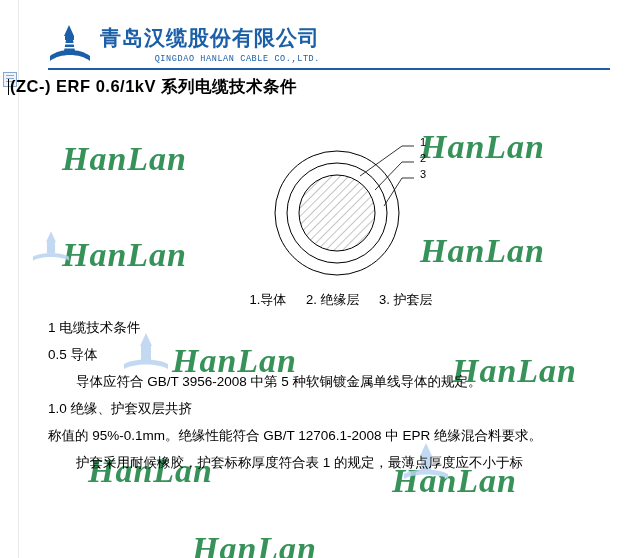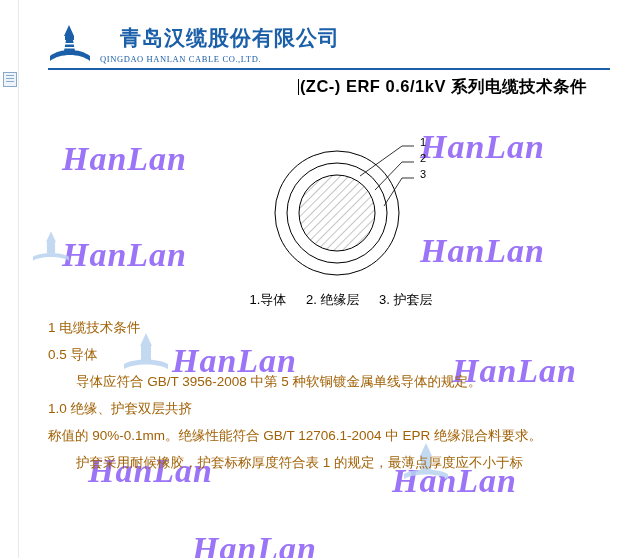--- a/index.html
+++ b/index.html
@@ -45,21 +45,21 @@
     position: absolute;
     left: 2px; top: 2px;
     width: 8px; height: 1px;
     background: #8aa8c8;
     box-shadow: 0 3px 0 #8aa8c8, 0 6px 0 #8aa8c8;
   }
 
   
   .wm {
     position: absolute;
-    color: #8b5cf6;
+    color: #15803d;
     font-weight: bold;
     font-style: italic;
     font-size: 34px;
     letter-spacing: 1px;
     font-family: "Liberation Serif", serif;
     white-space: nowrap;
     pointer-events: none;
     opacity: .85;
   }
   .wm-icon {
@@ -87,45 +87,45 @@
     display: flex;
     flex-direction: column;
     justify-content: center;
   }
   .logo-cn {
     font-size: 21px;
     font-weight: bold;
     color: #1a5fa8;
     letter-spacing: 1px;
     font-family: Liberation Mono, monospace;
-    margin-left: 20px;
   }
   .logo-en {
     font-size: 8.5px;
     color: #1a5fa8;
     letter-spacing: .6px;
     margin-top: 2px;
-    font-family: Liberation Serif, serif;
+    font-family: Liberation Mono, monospace;
+    text-align: right;
   }
   .header-rule {
     position: absolute;
     left: 48px;
     top: 68px;
     width: 562px;
     height: 2px;
     background: #1a5fa8;
   }
 
   
   .doc-title {
     position: absolute;
-    left: 15px;
+    left: 8px;
     top: 76px;
     width: 572px;
-    text-align: right;
+    text-align: left;
     font-size: 16.5px;
     font-weight: bold;
     color: #000;
     font-family: "Liberation Sans", sans-serif;
     letter-spacing: .5px;
   }
   .cursor-bar {
     display: inline-block;
     width: 1px;
     height: 16px;
@@ -166,21 +166,21 @@
 
   
   .body {
     position: absolute;
     left: 48px;
     top: 314px;
     width: 562px;
   }
   .p {
     font-size: 13.5px;
-    color: #a16207;
+    color: #000000;
     line-height: 27px;
     font-family: "Liberation Sans", sans-serif;
     white-space: nowrap;
   }
   .p.indent { text-indent: 28px; }
 </style>
 </head>
 <body>
 
 <div class="page">
@@ -261,17 +261,17 @@
     <span>1.导体</span>
     <span>2. 绝缘层</span>
     <span>3. 护套层</span>
   </div>
 
   <div class="body">
     <div class="p">1 电缆技术条件</div>
     <div class="p">0.5  导体</div>
     <div class="p indent">导体应符合 GB/T 3956-2008 中第 5 种软铜镀金属单线导体的规定。</div>
     <div class="p">1.0  绝缘、护套双层共挤</div>
-    <div class="p">称值的 90%-0.1mm。绝缘性能符合 GB/T 12706.1-2004 中 EPR 绝缘混合料要求。</div>
+    <div class="p">称值的 95%-0.1mm。绝缘性能符合 GB/T 12706.1-2008 中 EPR 绝缘混合料要求。</div>
     <div class="p indent">护套采用耐候橡胶，护套标称厚度符合表 1 的规定，最薄点厚度应不小于标</div>
   </div>
 
 </div>
 
 </body></html>

